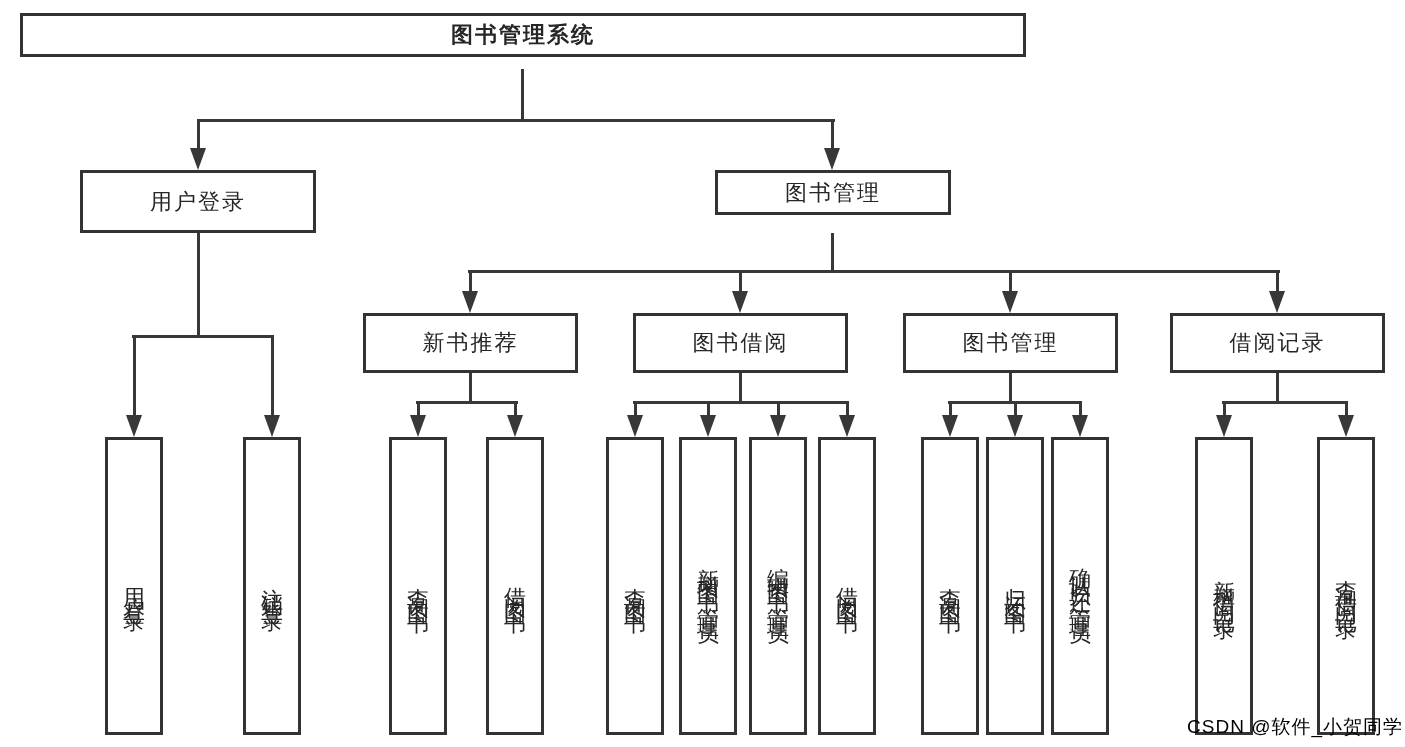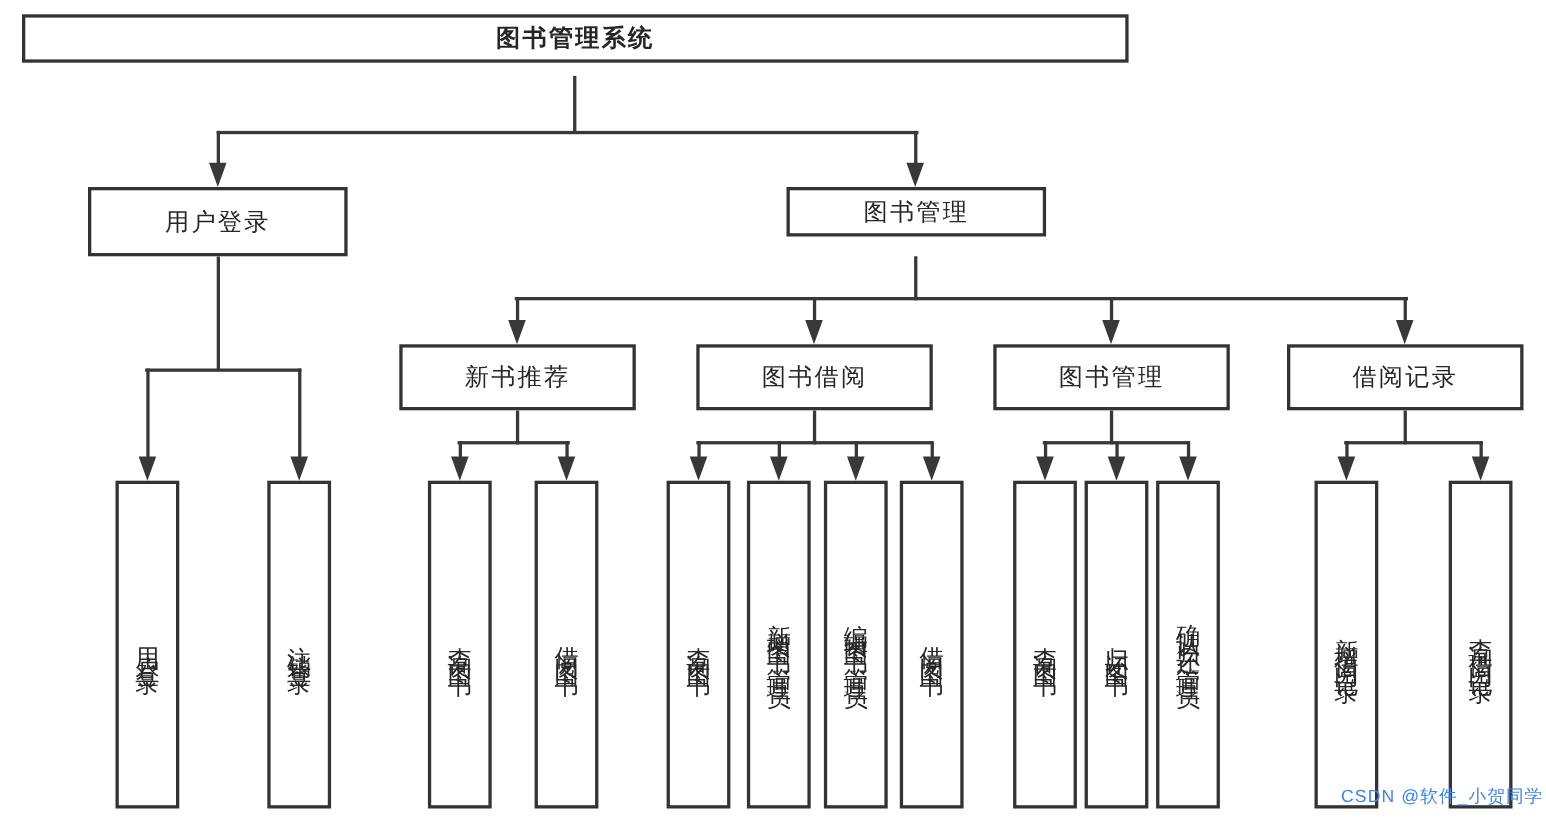--- a/index.html
+++ b/index.html
@@ -36,22 +36,22 @@
   .hline{position:absolute;height:3px;background:#383838;z-index:1;}
   .arrowhead{
     position:absolute;width:0;height:0;z-index:1;
     border-left:8px solid transparent;
     border-right:8px solid transparent;
     border-top:22px solid #383838;
   }
   .watermark{
     position:absolute;
     right:2px;top:714px;
-    font-size:16px;
-    color:#3b82f6;
+    font-size:19px;
+    color:#000000;
     letter-spacing:1px;
     z-index:3;
   }
 </style>
 </head>
 <body>
 
 <div class="stage">
 
   <div class="box" style="left:20px;top:13px;width:1006px;height:44px;font-weight:bold;">图书管理系统</div>

